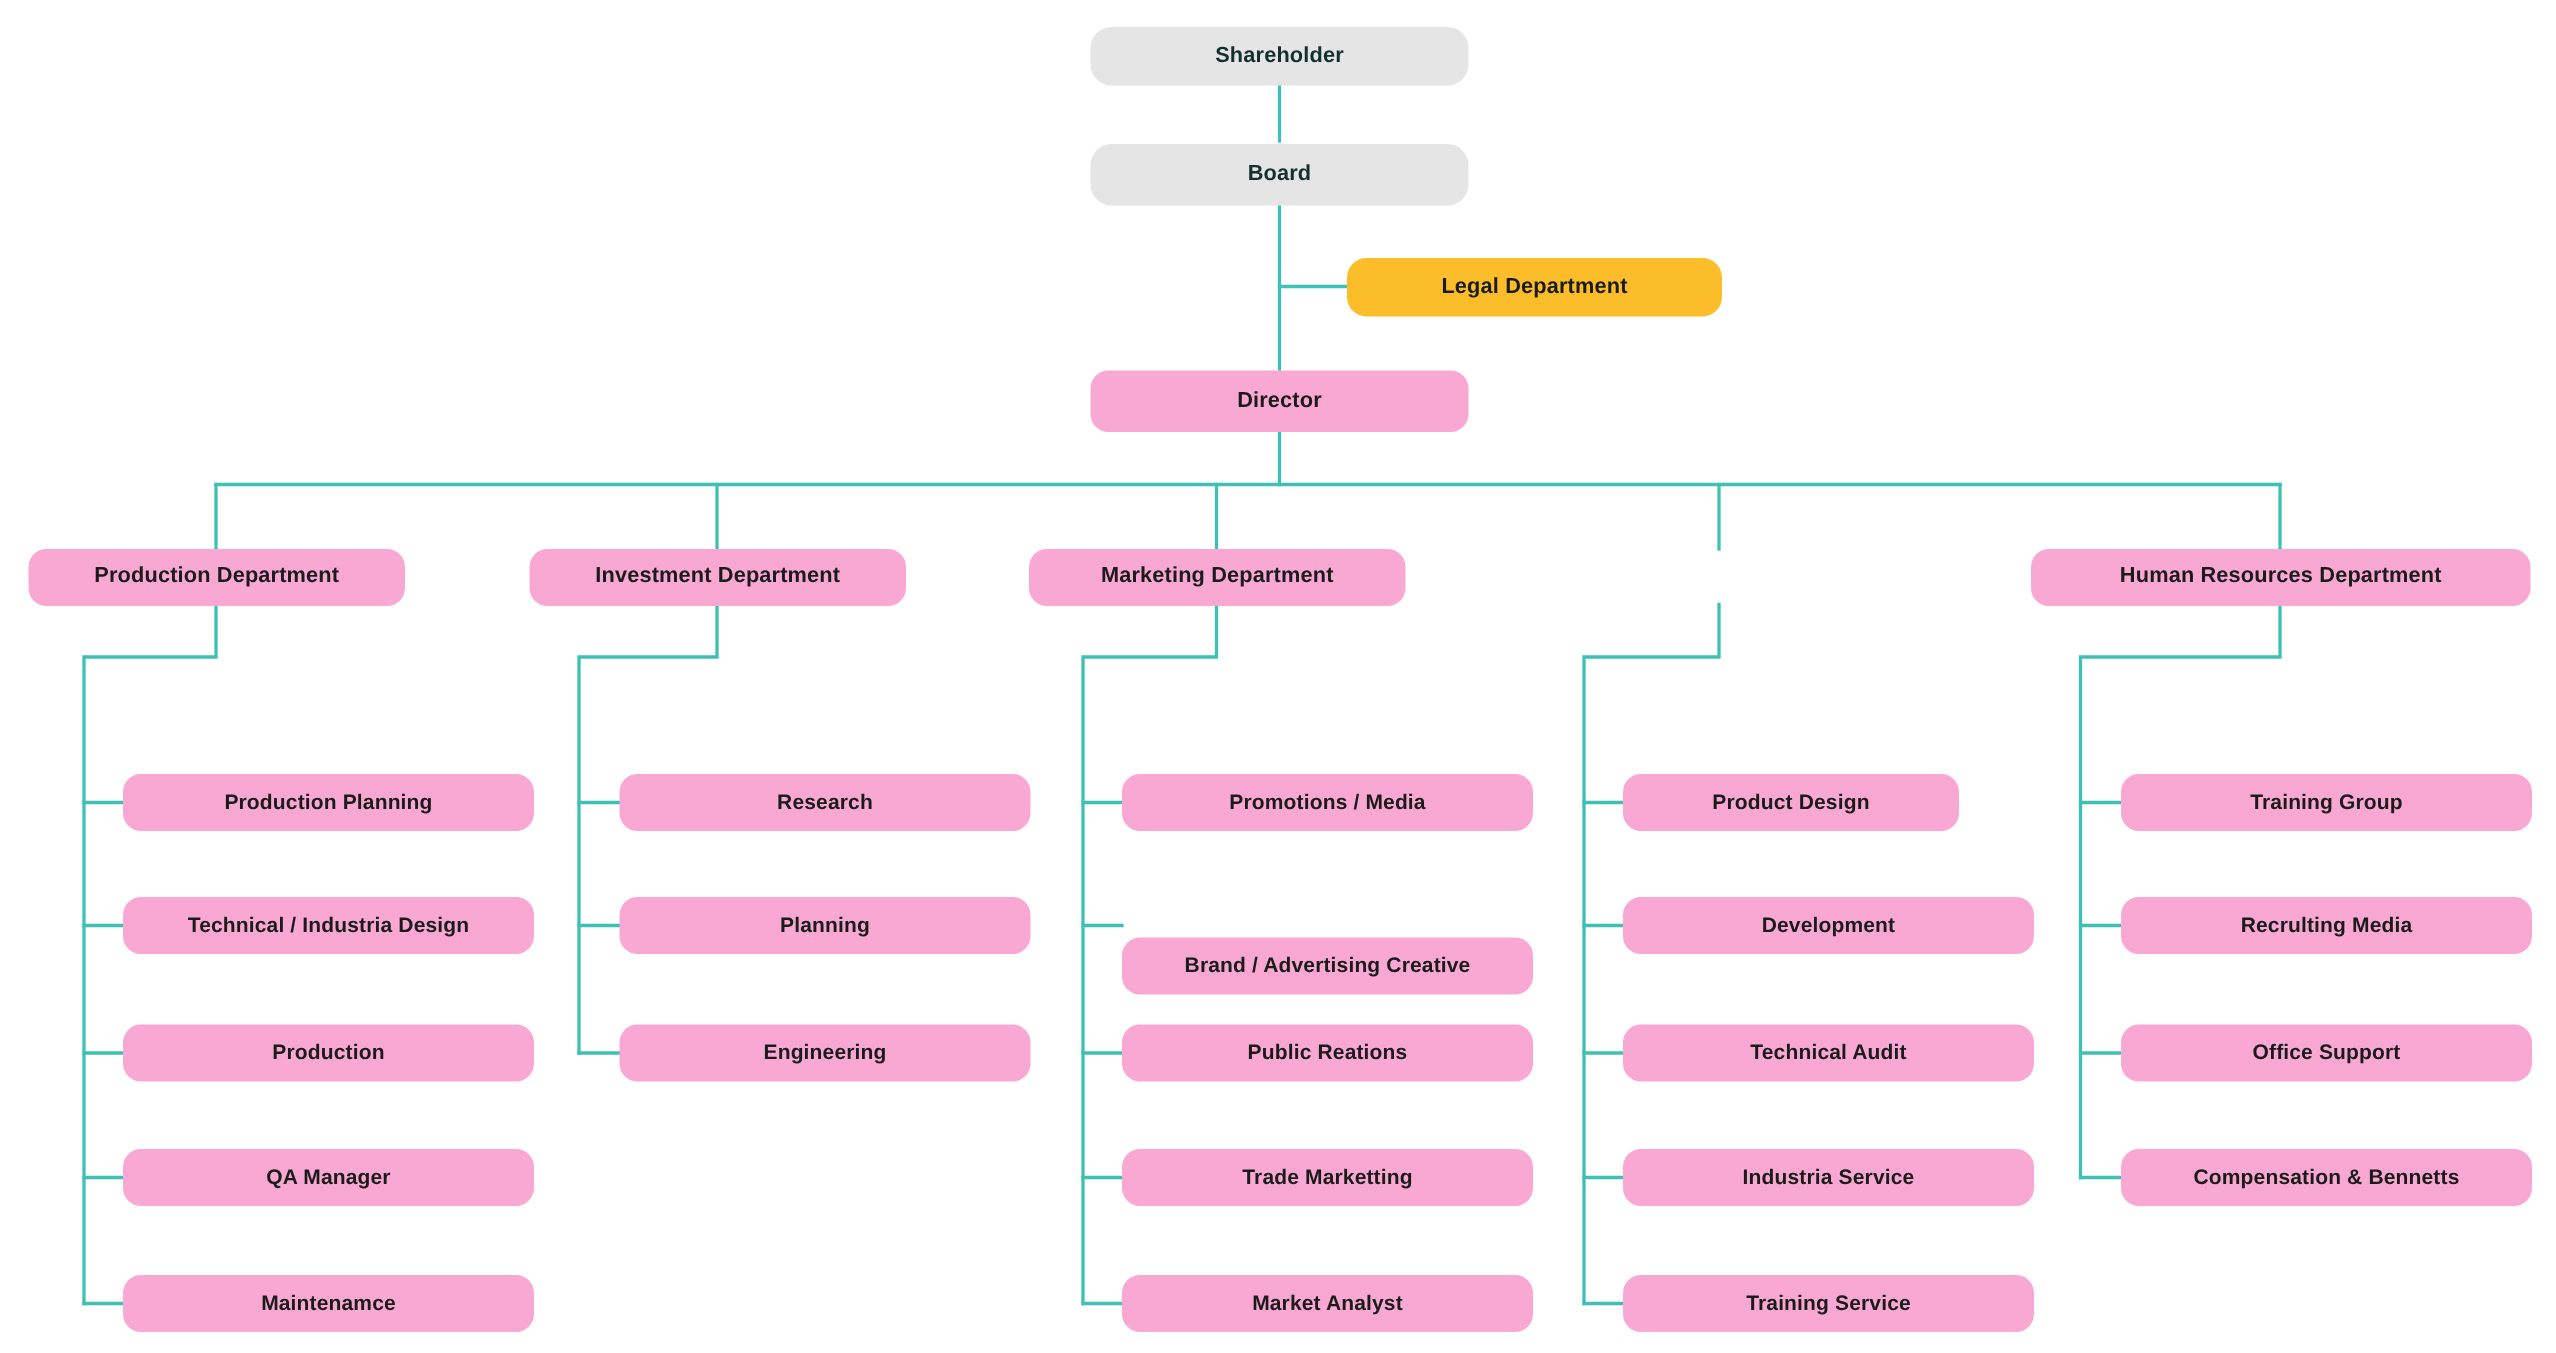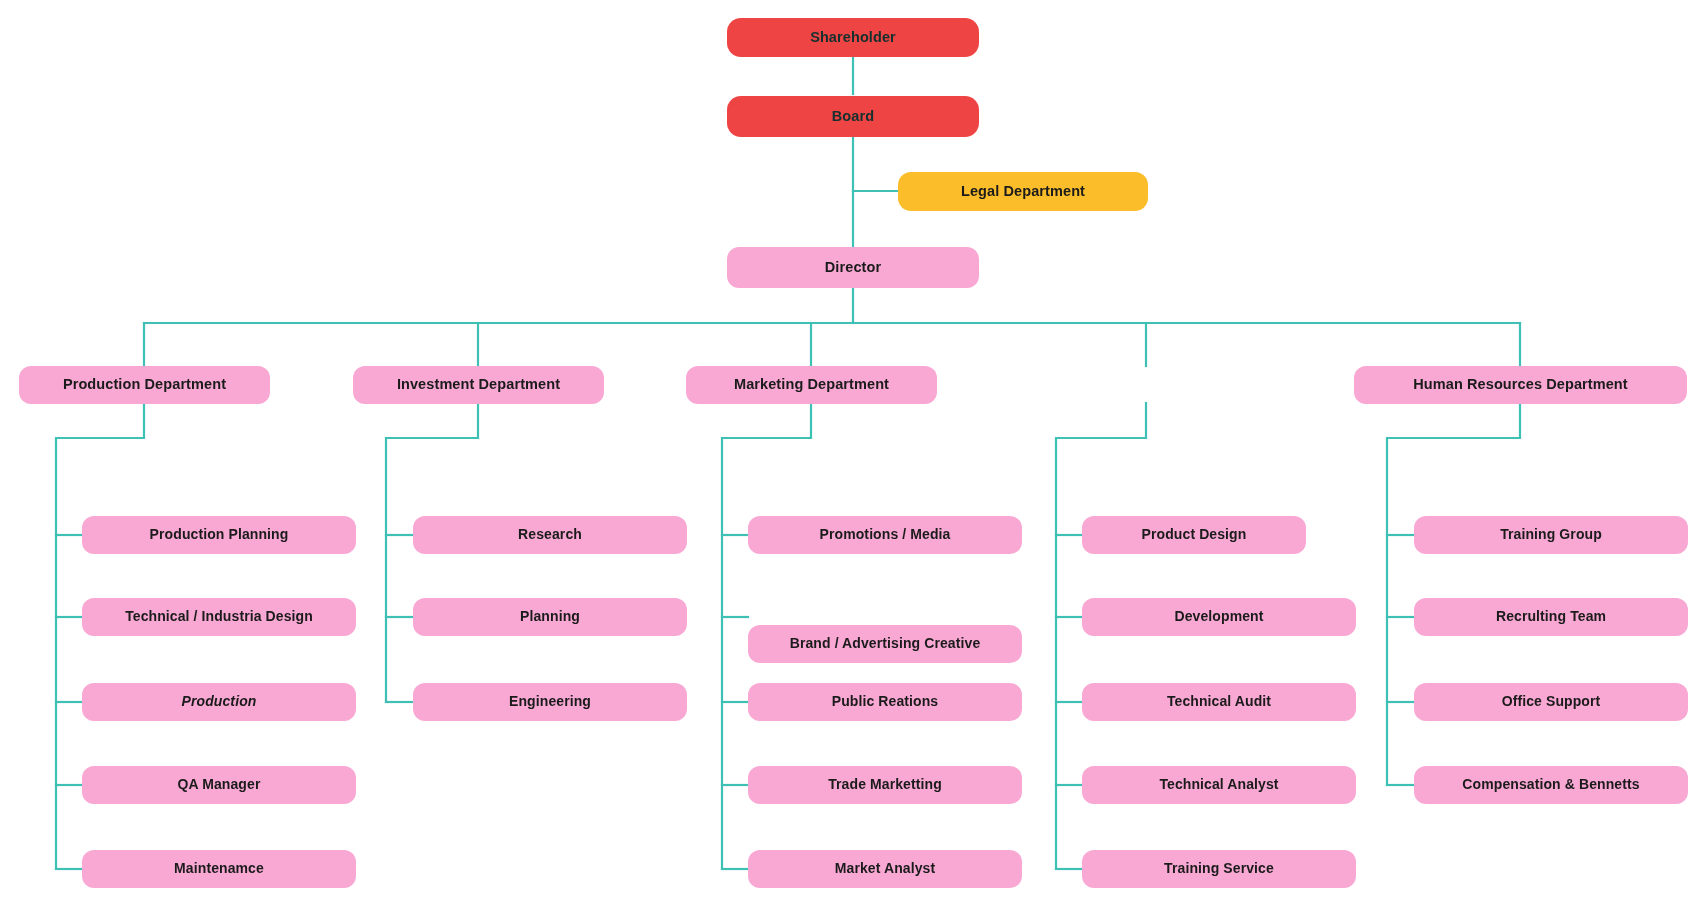--- a/index.html
+++ b/index.html
@@ -19,21 +19,21 @@
     display:flex;align-items:center;justify-content:center;
     border-radius:12px;
     font-size:14.5px;
     font-weight:600;
     color:#1b1b1b;
     text-align:center;
     letter-spacing:.1px;
     padding:0 8px;
     line-height:1.1;
   }
-  .node.teal{background:#ef4444;color:#14302e;border-radius:14px;}
+  .node.teal{background:#e5e5e5;color:#14302e;border-radius:14px;}
   .node.amber{background:#fbbe2a;color:#1b1b1b;border-radius:13px;font-weight:700;}
   .node.peach{background:#f9a8d4;}
   .node.dept{font-size:14.5px;font-weight:600;}
   .node.leaf{font-size:14px;font-weight:600;}
 </style>
 </head>
 <body>
 
 <div id="chart">
 
@@ -102,38 +102,38 @@
 
   <div class="node peach dept" style="left:353px;top:366px;width:251px;height:38px;">Investment Department</div>
 
   <div class="node peach dept" style="left:686px;top:366px;width:251px;height:38px;">Marketing Department</div>
 
 
   <div class="node peach dept" style="left:1354px;top:366px;width:333px;height:38px;">Human Resources Department</div>
 
   <div class="node peach leaf" style="left:82px;top:516px;width:274px;height:38px;">Production Planning</div>
   <div class="node peach leaf" style="left:82px;top:598px;width:274px;height:38px;">Technical / Industria Design</div>
-  <div class="node peach leaf" style="left:82px;top:683px;width:274px;height:38px;font-style:italic;">Production</div>
+  <div class="node peach leaf" style="left:82px;top:683px;width:274px;height:38px;">Production</div>
   <div class="node peach leaf" style="left:82px;top:766px;width:274px;height:38px;">QA Manager</div>
   <div class="node peach leaf" style="left:82px;top:850px;width:274px;height:38px;">Maintenamce</div>
 
   <div class="node peach leaf" style="left:413px;top:516px;width:274px;height:38px;">Research</div>
   <div class="node peach leaf" style="left:413px;top:598px;width:274px;height:38px;">Planning</div>
   <div class="node peach leaf" style="left:413px;top:683px;width:274px;height:38px;">Engineering</div>
 
   <div class="node peach leaf" style="left:748px;top:516px;width:274px;height:38px;">Promotions / Media</div>
   <div class="node peach leaf" style="left:748px;top:625px;width:274px;height:38px;">Brand / Advertising Creative</div>
   <div class="node peach leaf" style="left:748px;top:683px;width:274px;height:38px;">Public Reations</div>
   <div class="node peach leaf" style="left:748px;top:850px;width:274px;height:38px;">Market Analyst</div>
   <div class="node peach leaf" style="left:748px;top:766px;width:274px;height:38px;">Trade Marketting</div>
 
   <div class="node peach leaf" style="left:1082px;top:516px;width:224px;height:38px;">Product Design</div>
   <div class="node peach leaf" style="left:1082px;top:598px;width:274px;height:38px;">Development</div>
   <div class="node peach leaf" style="left:1082px;top:683px;width:274px;height:38px;">Technical Audit</div>
-  <div class="node peach leaf" style="left:1082px;top:766px;width:274px;height:38px;">Technical Analyst</div>
+  <div class="node peach leaf" style="left:1082px;top:766px;width:274px;height:38px;">Industria Service</div>
   <div class="node peach leaf" style="left:1082px;top:850px;width:274px;height:38px;">Training Service</div>
 
   <div class="node peach leaf" style="left:1414px;top:516px;width:274px;height:38px;">Training Group</div>
-  <div class="node peach leaf" style="left:1414px;top:598px;width:274px;height:38px;">Recrulting Team</div>
+  <div class="node peach leaf" style="left:1414px;top:598px;width:274px;height:38px;">Recrulting Media</div>
   <div class="node peach leaf" style="left:1414px;top:683px;width:274px;height:38px;">Office Support</div>
   <div class="node peach leaf" style="left:1414px;top:766px;width:274px;height:38px;">Compensation &amp; Bennetts</div>
 
 </div>
 
 </body></html>

